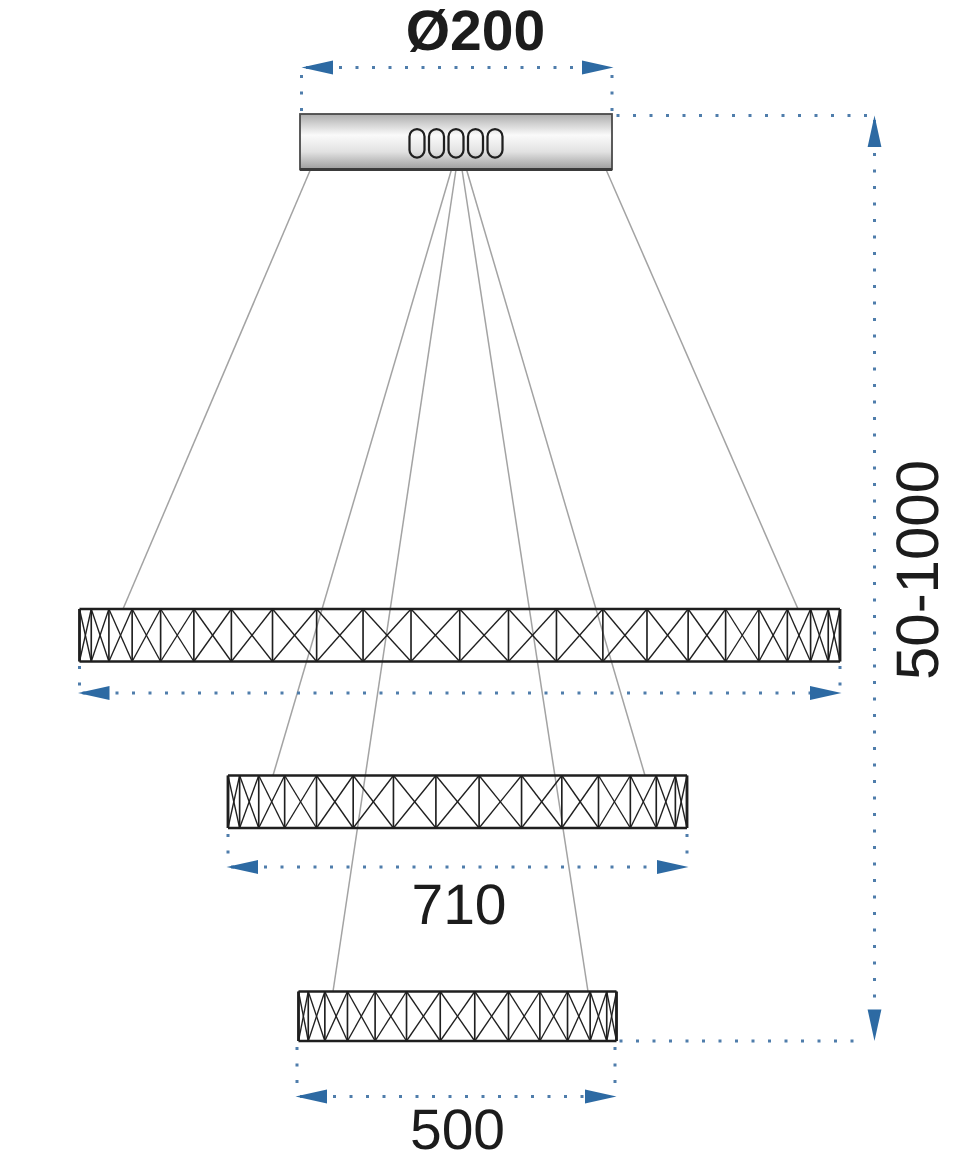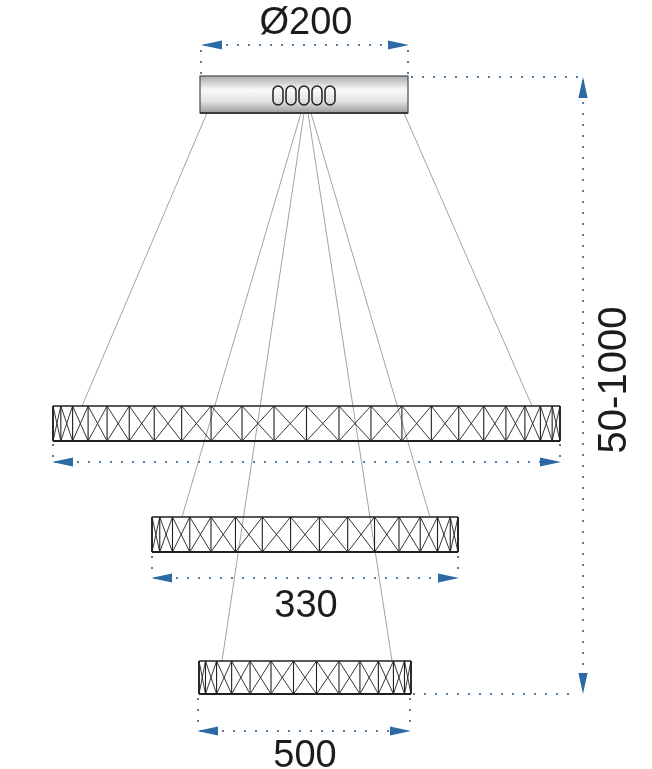--- a/index.html
+++ b/index.html
@@ -14,21 +14,21 @@
   #diagram-svg { position: absolute; left: 0; top: 0; }
   .dim-label {
     position: absolute;
     font-family: "Liberation Sans", sans-serif;
     font-size: 38px;
     color: #1c1c1c;
     text-align: center;
     white-space: nowrap;
     user-select: none;
   }
-  #label-d200   { left: 203px; top: 0px;   width: 206px; }
+  #label-d200   { left: 214px; top: 0px;   width: 206px; font-weight: bold; }
   #label-770    { left: 206px; top: 460px; width: 200px; }
   #label-640    { left: 206px; top: 583px; width: 200px; }
   #label-500    { left: 205px; top: 733px; width: 200px; }
   #label-height {
     left: 532px; top: 358px; width: 160px; height: 44px;
     line-height: 44px; font-size: 40px;
     transform: rotate(-90deg);
   }
 </style>
 </head>
@@ -257,16 +257,16 @@
       <g>
         <line x1="411" y1="77" x2="578" y2="77" stroke="#4f7dab" stroke-width="2" stroke-dasharray="2 9"></line>
         <line x1="413" y1="694" x2="578" y2="694" stroke="#4f7dab" stroke-width="2" stroke-dasharray="2 9"></line>
         <line x1="583" y1="80" x2="583" y2="691" stroke="#4f7dab" stroke-width="2" stroke-dasharray="2 9"></line>
         <polygon points="583,77 578.4,98 587.6,98" fill="#2d6aa3"></polygon>
         <polygon points="583,694 578.4,673 587.6,673" fill="#2d6aa3"></polygon>
       </g>
     </svg>
 
   <div class="dim-label" id="label-d200">Ø200</div>
-  <div class="dim-label" id="label-640">330</div>
+  <div class="dim-label" id="label-640">710</div>
   <div class="dim-label" id="label-500">500</div>
   <div class="dim-label" id="label-height">50-1000</div>
 </div>
 
 </body></html>

